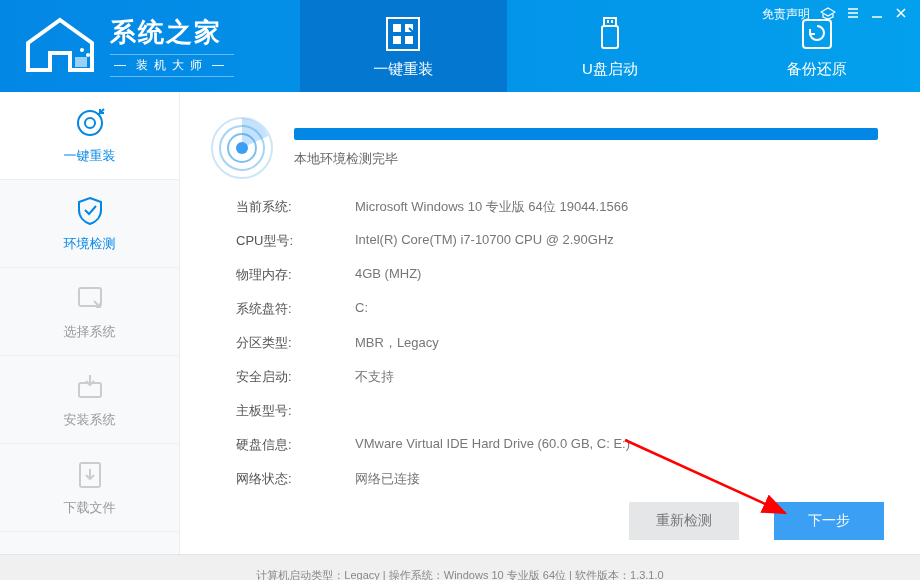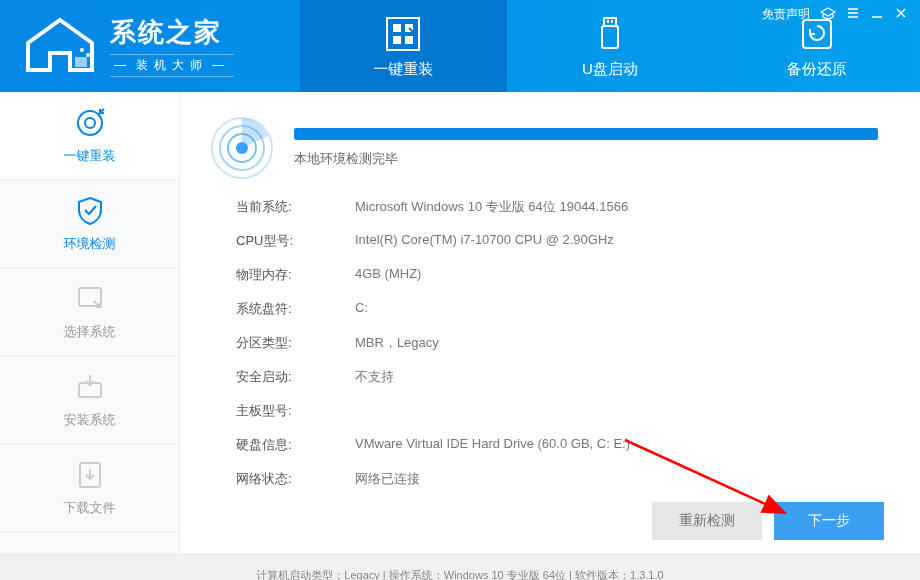--- a/index.html
+++ b/index.html
@@ -37,21 +37,21 @@
     .radar-icon { width: 64px; height: 64px; margin-right: 20px; }
     .progress-area { flex: 1; }
     .progress-bar { height: 12px; background: #0387e5; border-radius: 2px; margin-bottom: 10px; width: 100%; }
     .progress-text { font-size: 13px; color: #666; }
     
     .info-list { padding-left: 26px; }
     .info-row { display: flex; font-size: 13px; margin-bottom: 16px; color: #555; gap: 37px; }
     .info-label { width: 82px; color: #555; text-align: justify; }
     .info-value { color: #777; }
     
-    .action-buttons { position: absolute; bottom: 14px; right: 36px; display: flex; gap: 12px; }
+    .action-buttons { position: absolute; bottom: 14px; right: 36px; display: flex; gap: 35px; }
     .btn { width: 110px; height: 38px; border: none; font-size: 14px; cursor: pointer; color: #777; background: #e5e6e8; }
     .btn.primary { background: #3b9ff3; color: #fff; }
     
     .status-bar { height: 42px; background: #f0f0f0; display: flex; align-items: center; justify-content: center; font-size: 11px; color: #888; border-top: 1px solid #e5e5e5; }
     
     .arrow { position: absolute; top: 435px; left: 620px; pointer-events: none; z-index: 10; }
   </style>
 </head>
 <body>
 

